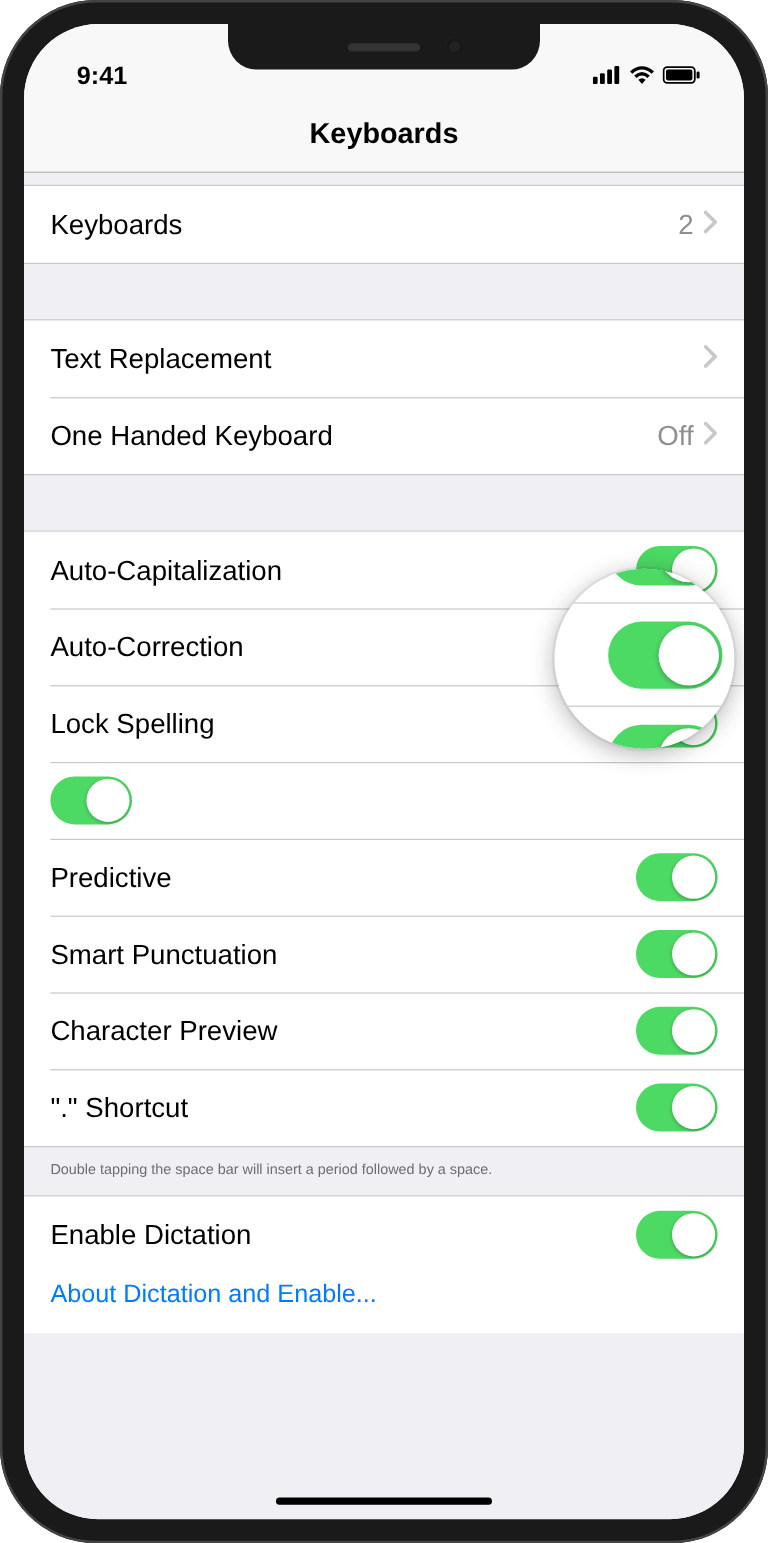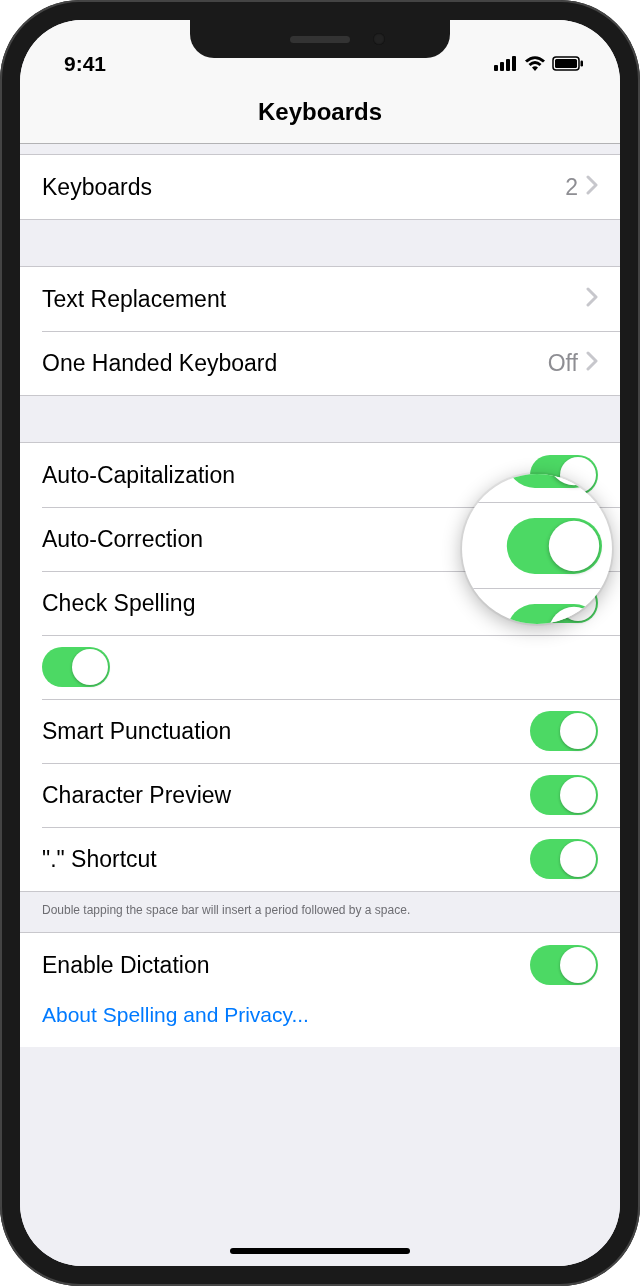--- a/index.html
+++ b/index.html
@@ -271,26 +271,32 @@
               <div class="knob"></div>
             </div>
         </div>
         <div class="row">
           <span class="label">Auto-Correction</span>
           <div class="toggle">
               <div class="knob"></div>
             </div>
         </div>
         <div class="row">
-          <span class="label">Check Spelling</span>
-          <div class="toggle">
-              <div class="knob"></div>
-            </div>
-        </div>
-        <div class="row">
+          <span class="label">Lock Spelling</span>
+          <div class="toggle">
+              <div class="knob"></div>
+            </div>
+        </div>
+        <div class="row">
+          <div class="toggle">
+              <div class="knob"></div>
+            </div>
+        </div>
+        <div class="row">
+          <span class="label">Predictive</span>
           <div class="toggle">
               <div class="knob"></div>
             </div>
         </div>
         <div class="row">
           <span class="label">Smart Punctuation</span>
           <div class="toggle">
               <div class="knob"></div>
             </div>
         </div>
@@ -310,21 +316,21 @@
 
       <div class="footer-text">Double tapping the space bar will insert a period followed by a space.</div>
 
       <div class="group" style="border-bottom:none;">
         <div class="row">
           <span class="label">Enable Dictation</span>
           <div class="toggle">
               <div class="knob"></div>
             </div>
         </div>
-        <div class="link-row">About Spelling and Privacy...</div>
+        <div class="link-row">About Dictation and Enable...</div>
       </div>
 
     </div>
 
     <div class="magnifier">
       <div class="magnifier-inner">
         <div class="mrow">
             <div class="toggle">
               <div class="knob"></div>
             </div>

